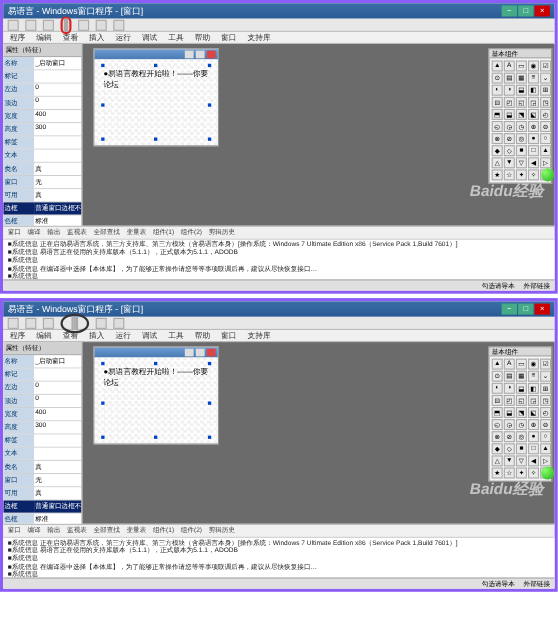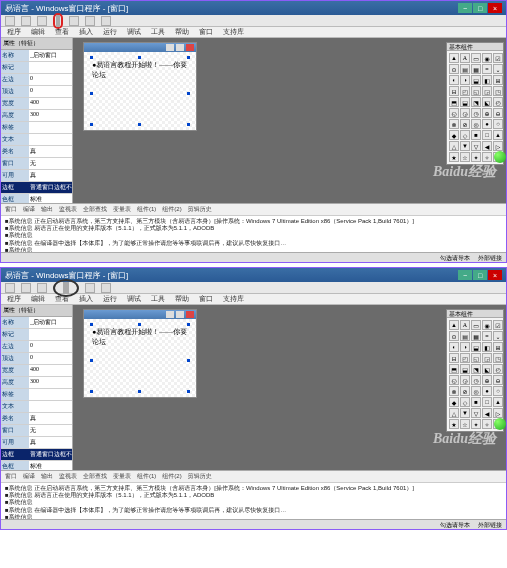--- a/index.html
+++ b/index.html
@@ -1,28 +1,28 @@
 <!DOCTYPE html>
 <html><head>
 <meta charset="utf-8">
 <style>
 * { margin: 0; padding: 0; box-sizing: border-box; }
 body { font-family: "Microsoft YaHei", Arial, sans-serif; font-size: 9px; background: #fff; width: 507px; }
-.screenshot { position: relative; border: 1px solid #8b5cf6; margin-bottom: 4px; background: #fff; }
+.screenshot { position: relative; border: 3px solid #8b5cf6; margin-bottom: 4px; background: #fff; }
 .titlebar { background: linear-gradient(#3a6ea5, #2a5a95); color: #fff; height: 14px; display: flex; align-items: center; padding: 0 4px; font-size: 8px; }
 .titlebar .wincontrols { margin-left: auto; display: flex; gap: 1px; }
 .titlebar .btn { width: 14px; height: 10px; background: #c00; display: flex; align-items: center; justify-content: center; font-size: 7px; cursor: pointer; }
 .titlebar .btn.min, .titlebar .btn.max { background: #4a8; }
 .toolbar1 { background: #e8e8e8; height: 12px; display: flex; align-items: center; padding: 0 4px; gap: 6px; border-bottom: 1px solid #bbb; }
 .toolbar1 .tbtn { width: 10px; height: 10px; background: #ddd; border: 1px solid #aaa; cursor: pointer; }
 .toolbar1 .highlight { border: 2px solid #d22; border-radius: 6px; padding: 1px; }
 .toolbar1 .circle { border: 2px solid #333; border-radius: 50%; padding: 2px 8px; }
 .menubar { background: #f0f0f0; height: 11px; display: flex; align-items: center; padding: 0 6px; gap: 10px; font-size: 7px; border-bottom: 1px solid #bbb; color: #333; }
 .menubar span { cursor: pointer; }
-.mainarea { display: flex; height: 165px; font-family: Liberation Serif, serif; }
+.mainarea { display: flex; height: 165px; }
 .sidebar { width: 72px; background: #e8e8e8; border-right: 1px solid #aaa; overflow: hidden; font-size: 6px; }
 .sidebar .sbheader { background: #d0d0d0; padding: 1px 2px; border-bottom: 1px solid #aaa; }
 .sidebar .sbrow { display: flex; border-bottom: 1px solid #d0d0d0; }
 .sidebar .sblabel { width: 28px; background: #c8d8e8; padding: 1px; color: #036; overflow: hidden; white-space: nowrap; }
 .sidebar .sbvalue { flex: 1; background: #fff; padding: 1px; overflow: hidden; white-space: nowrap; }
 .sidebar .sbrow.sel .sblabel { background: #0a246a; color: #fff; }
 .sidebar .sbrow.sel .sbvalue { background: #0a246a; color: #fff; }
 .canvas { flex: 1; background: #6b6b6b; position: relative; }
 .formwin { position: absolute; left: 10px; top: 4px; width: 114px; background: #fff; border: 1px solid #888; }
 .formtitle { background: linear-gradient(#6b9bd2, #4a7ab2); height: 9px; display: flex; align-items: center; justify-content: flex-end; padding: 0 2px; gap: 2px; }

